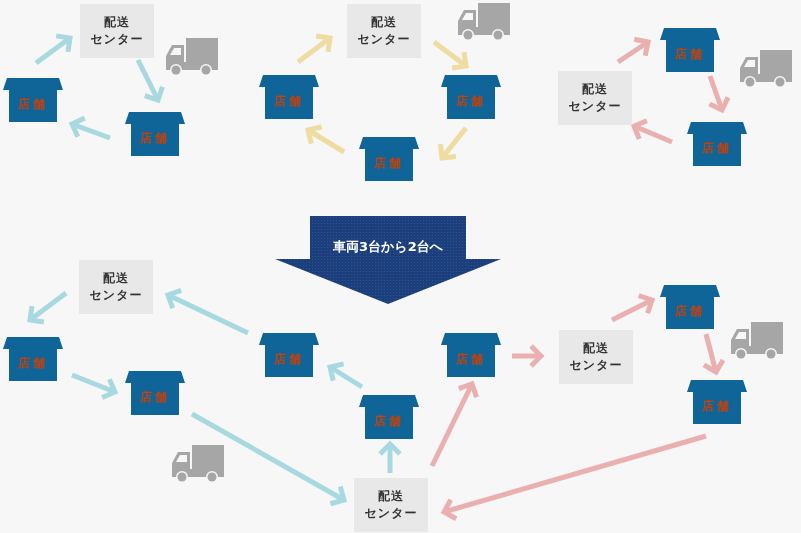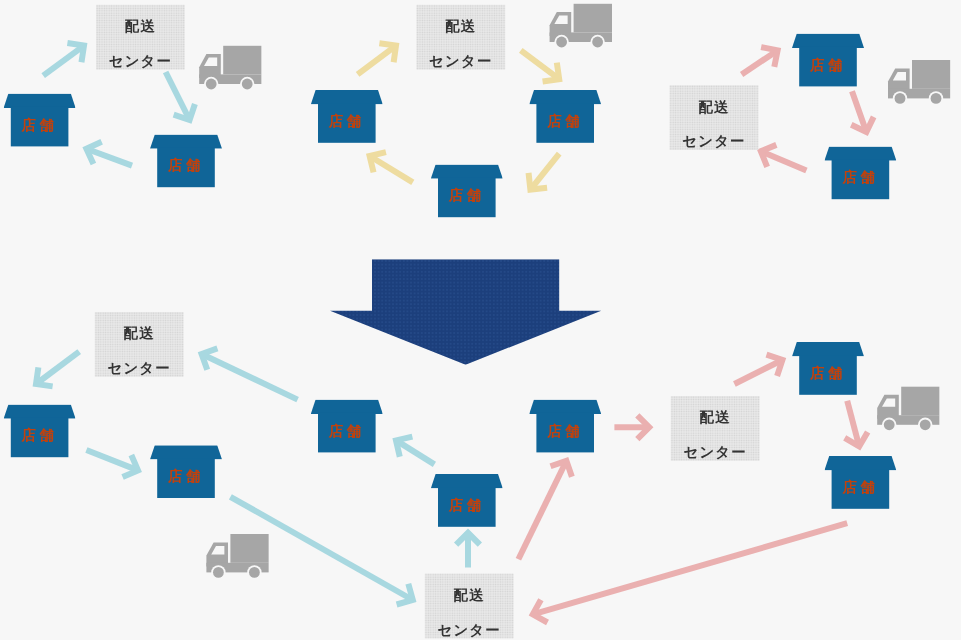--- a/index.html
+++ b/index.html
@@ -31,21 +31,21 @@
   .center {
     width: 74px; height: 54px;
     background-color: #e8e8e8;
     background-image: radial-gradient(#d2d2d2 0.6px, transparent 0.7px);
     background-size: 2px 2px;
     text-align: center;
     color: #333;
     font-size: 12px; font-weight: bold; line-height: 17px;
     display: flex; flex-direction: column; justify-content: center;
   }
-  .center span { display: block; letter-spacing: 1px; margin-top: 12px; }
+  .center span { display: block; letter-spacing: 1px; }
   .truck { width: 54px; height: 38px; }
   .banner {
     position: absolute; left: 275px; top: 216px; width: 226px; height: 88px;
   }
   .banner svg { position: absolute; left: 0; top: 0; }
   .banner .text {
     position: absolute; left: 0; top: 22px; width: 226px; text-align: center;
     color: #fff; font-weight: bold; font-size: 13px;
   }
   svg.arrows { position: absolute; left: 0; top: 0; }
@@ -228,20 +228,21 @@
   <div class="banner">
     <svg width="226" height="88">
       <defs>
         <pattern id="dots" width="3" height="3" patternUnits="userSpaceOnUse">
           <rect width="3" height="3" fill="#1c3f7c"></rect>
           <circle cx="1.5" cy="1.5" r="0.6" fill="#2d5596"></circle>
         </pattern>
       </defs>
       <polygon points="35,0 191,0 191,43 226,43 113,88 0,43 35,43" fill="url(#dots)"></polygon>
     </svg>
+    <div class="text">車両3台から2台へ</div>
   </div>
 
   <div class="node center" style="left:79px;top:260px;">
     <span>配送</span>
     <span>センター</span>
   </div>
   <div class="node store" style="left:3px;top:337px;">
     <div class="roof"></div>
       <div class="body"></div>
     <div class="label">店舗</div>

